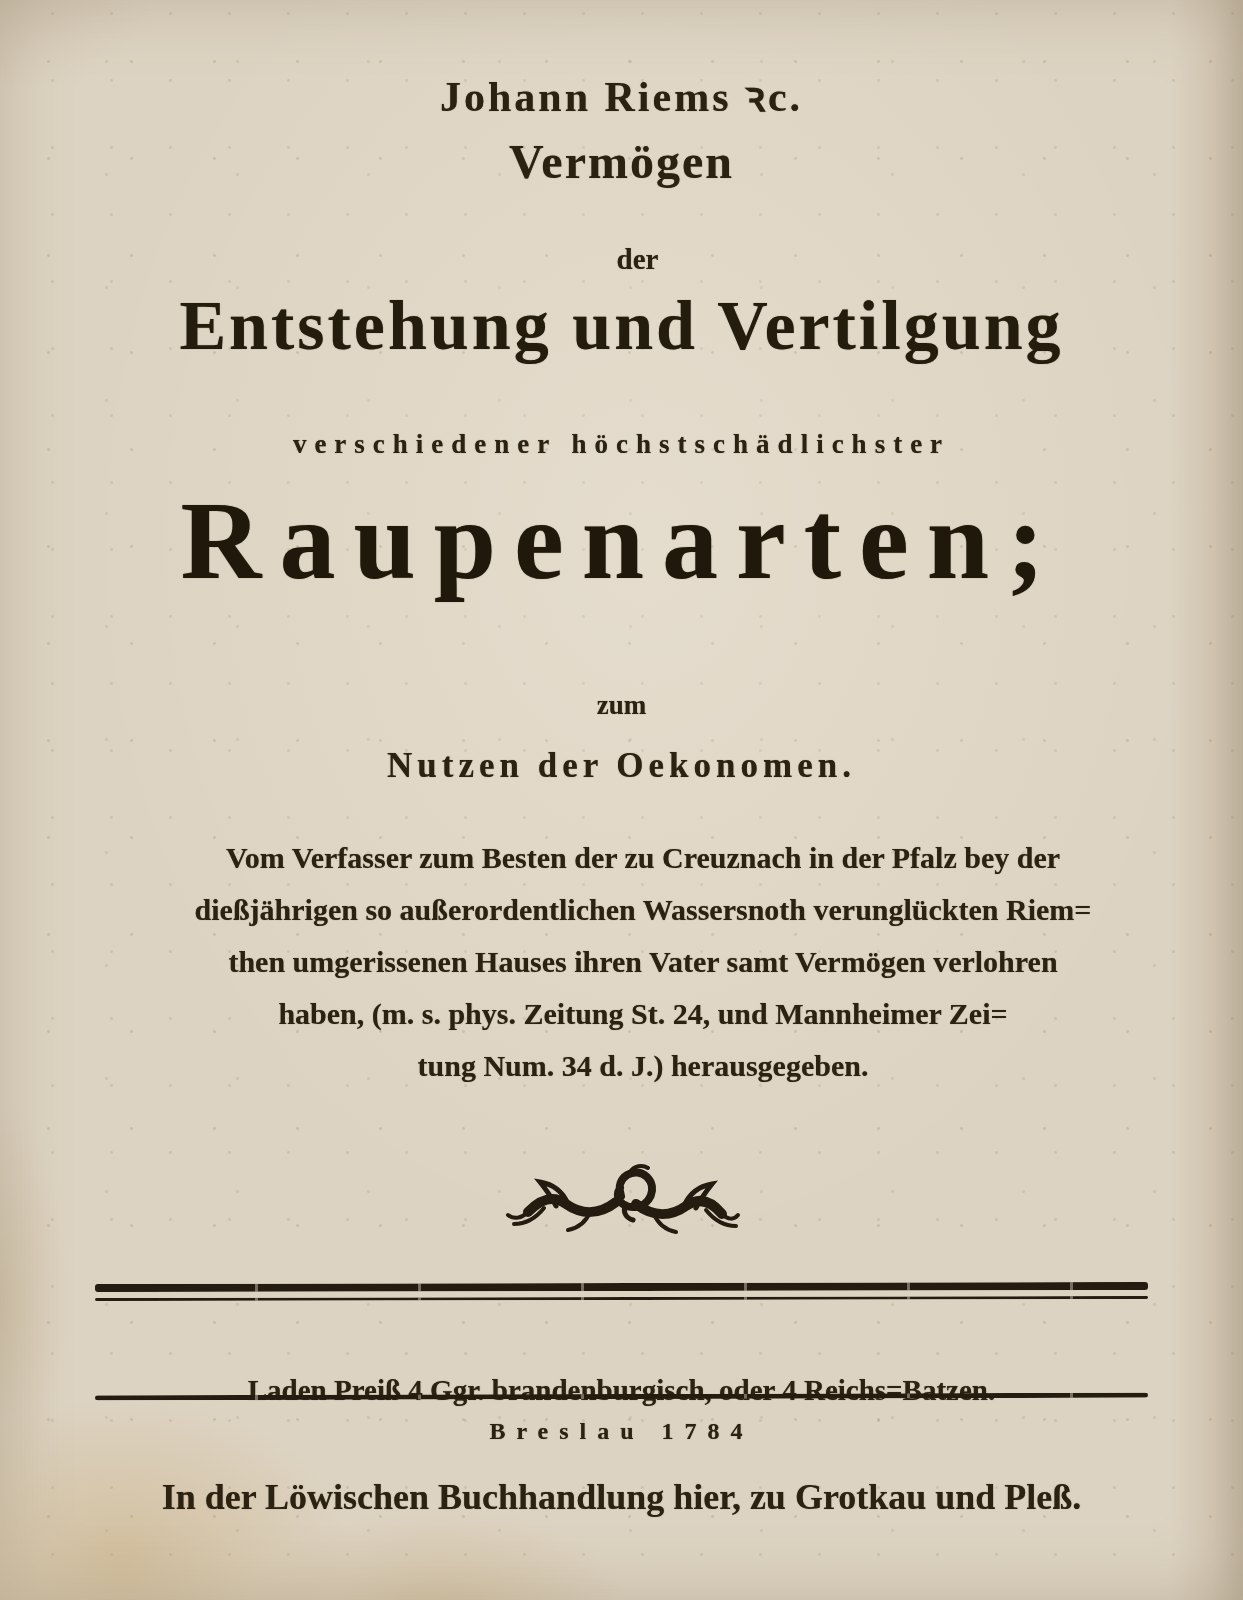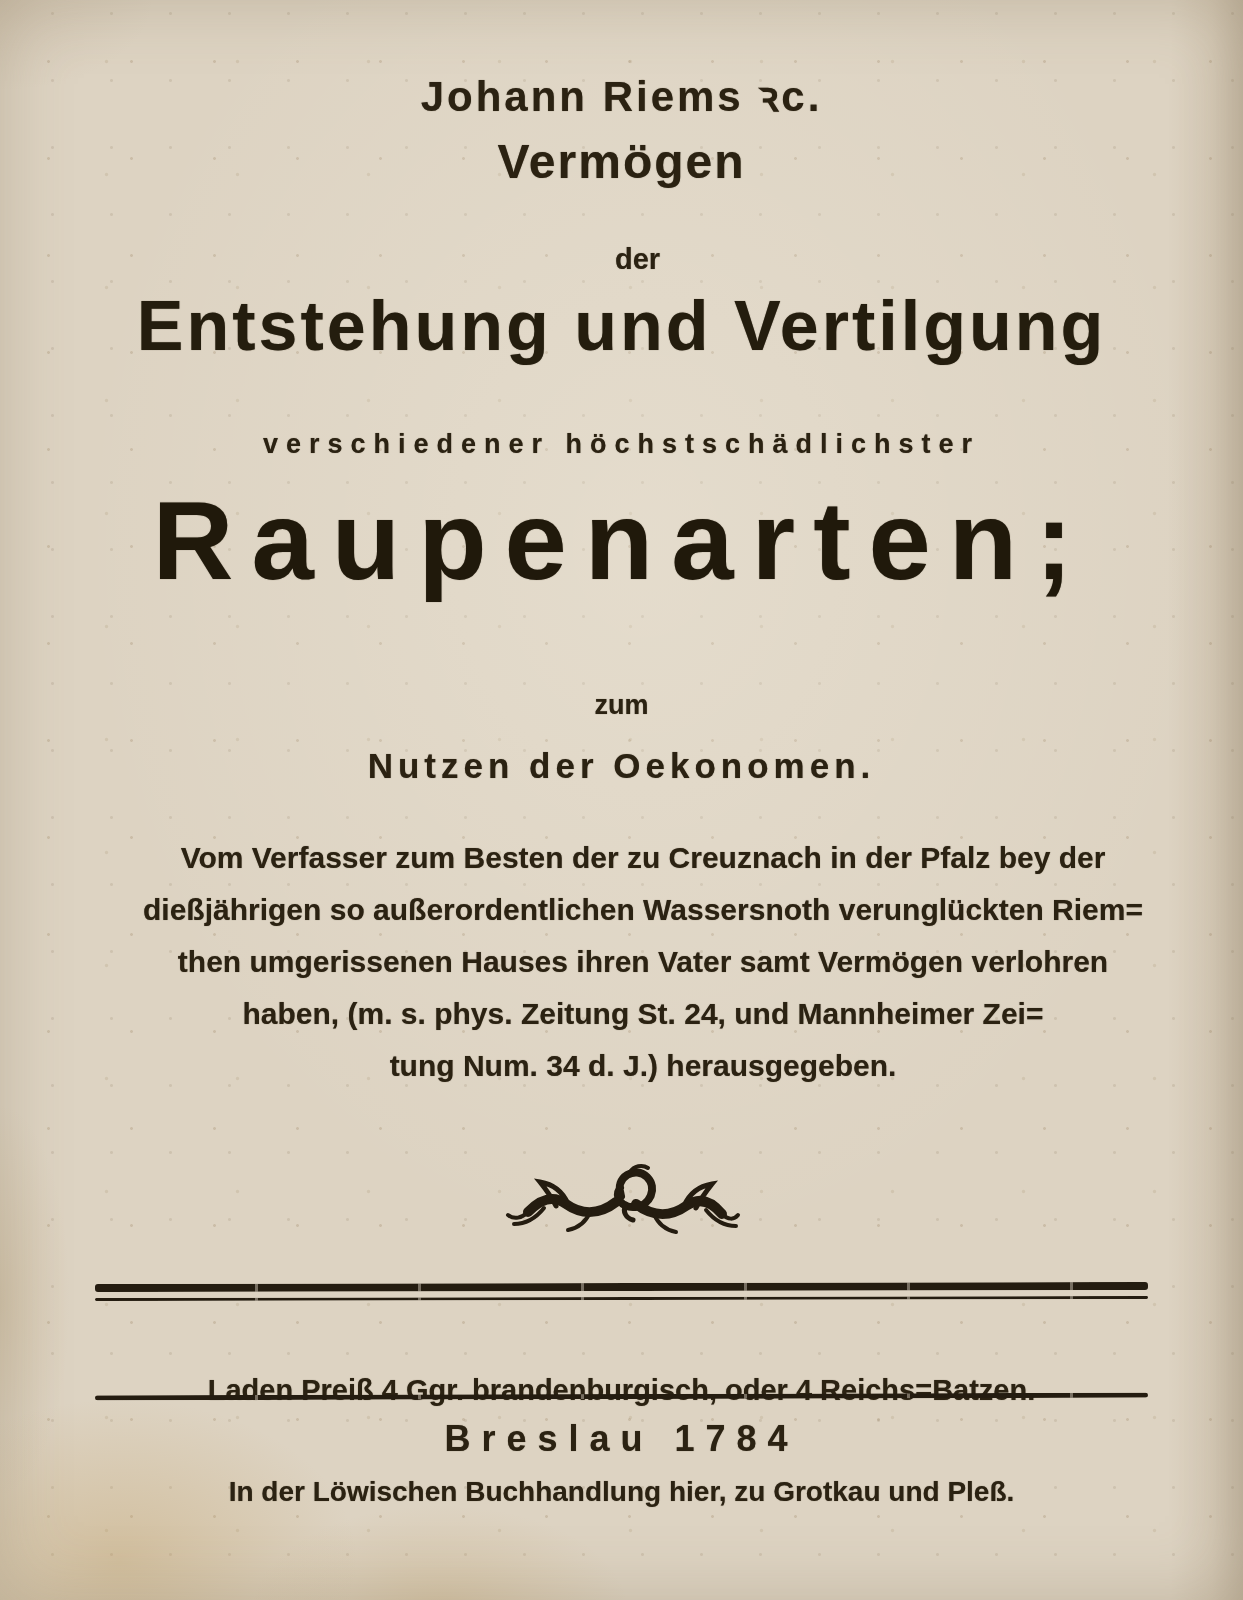--- a/index.html
+++ b/index.html
@@ -19,21 +19,21 @@
       radial-gradient(ellipse 220px 130px at 0px 0px, rgba(150,125,95,0.14), rgba(150,125,95,0) 70%),
       
       radial-gradient(ellipse 760px 960px at 52% 34%, rgba(255,252,242,0.22), rgba(255,252,242,0) 75%),
       
       radial-gradient(circle, rgba(146,122,88,0.25) 1px, rgba(0,0,0,0) 1.8px),
       radial-gradient(circle, rgba(160,138,102,0.20) 1.2px, rgba(0,0,0,0) 2.2px),
       radial-gradient(circle, rgba(130,108,76,0.16) 1px, rgba(0,0,0,0) 2px);
     background-size:auto,auto,auto,auto,auto,auto, 83px 97px, 131px 113px, 59px 67px;
     background-position:0 0,0 0,0 0,0 0,0 0,0 0, 7px 13px, 41px 5px, 23px 47px;
     box-shadow:inset 0 0 70px rgba(120,100,70,0.28);
-    font-family:Liberation Sans, sans-serif;
+    font-family:Liberation Serif, serif;
     color:#2b2212;
   }
   .tb{
     position:absolute;left:0;right:0;
     text-align:center;
     font-weight:bold;
     white-space:nowrap;
     text-shadow:0 0 1px rgba(42,32,16,0.55);
   }
   .author      {top:66px;  font-size:42px; letter-spacing:3px;}
@@ -51,22 +51,22 @@
   .ornament    {position:absolute;top:1160px;left:50%;transform:translateX(-50%);}
   .rule        {position:absolute;left:95px;width:1053px;}
   .rule .bar   {background:#241c10;border-radius:3px;
                 background-image:repeating-linear-gradient(90deg, rgba(221,211,196,0) 0 160px, rgba(221,211,196,0.45) 160px 163px);}
   .rule-double {top:1283px;}
   .rule-double .bar1{height:8px;transform:rotate(-0.12deg);}
   .rule-double .bar2{height:3px;margin-top:6px;transform:rotate(-0.12deg);}
   .price       {top:1374px; font-size:29px;}
   .rule-single {top:1394px;}
   .rule-single .bar1{height:5px;transform:rotate(-0.15deg);}
-  .city-year   {top:1418px; font-size:36px; letter-spacing:11px;}
-  .publisher   {top:1476px; font-size:28px;}
+  .city-year   {top:1418px; font-size:24px; letter-spacing:11px;}
+  .publisher   {top:1476px; font-size:36px;}
 </style>
 </head>
 <body>
 
 <div class="page">
 
   <div class="tb author">Johann Riems ꝛc.</div>
 
   <div class="tb heading">Vermögen</div>
 

